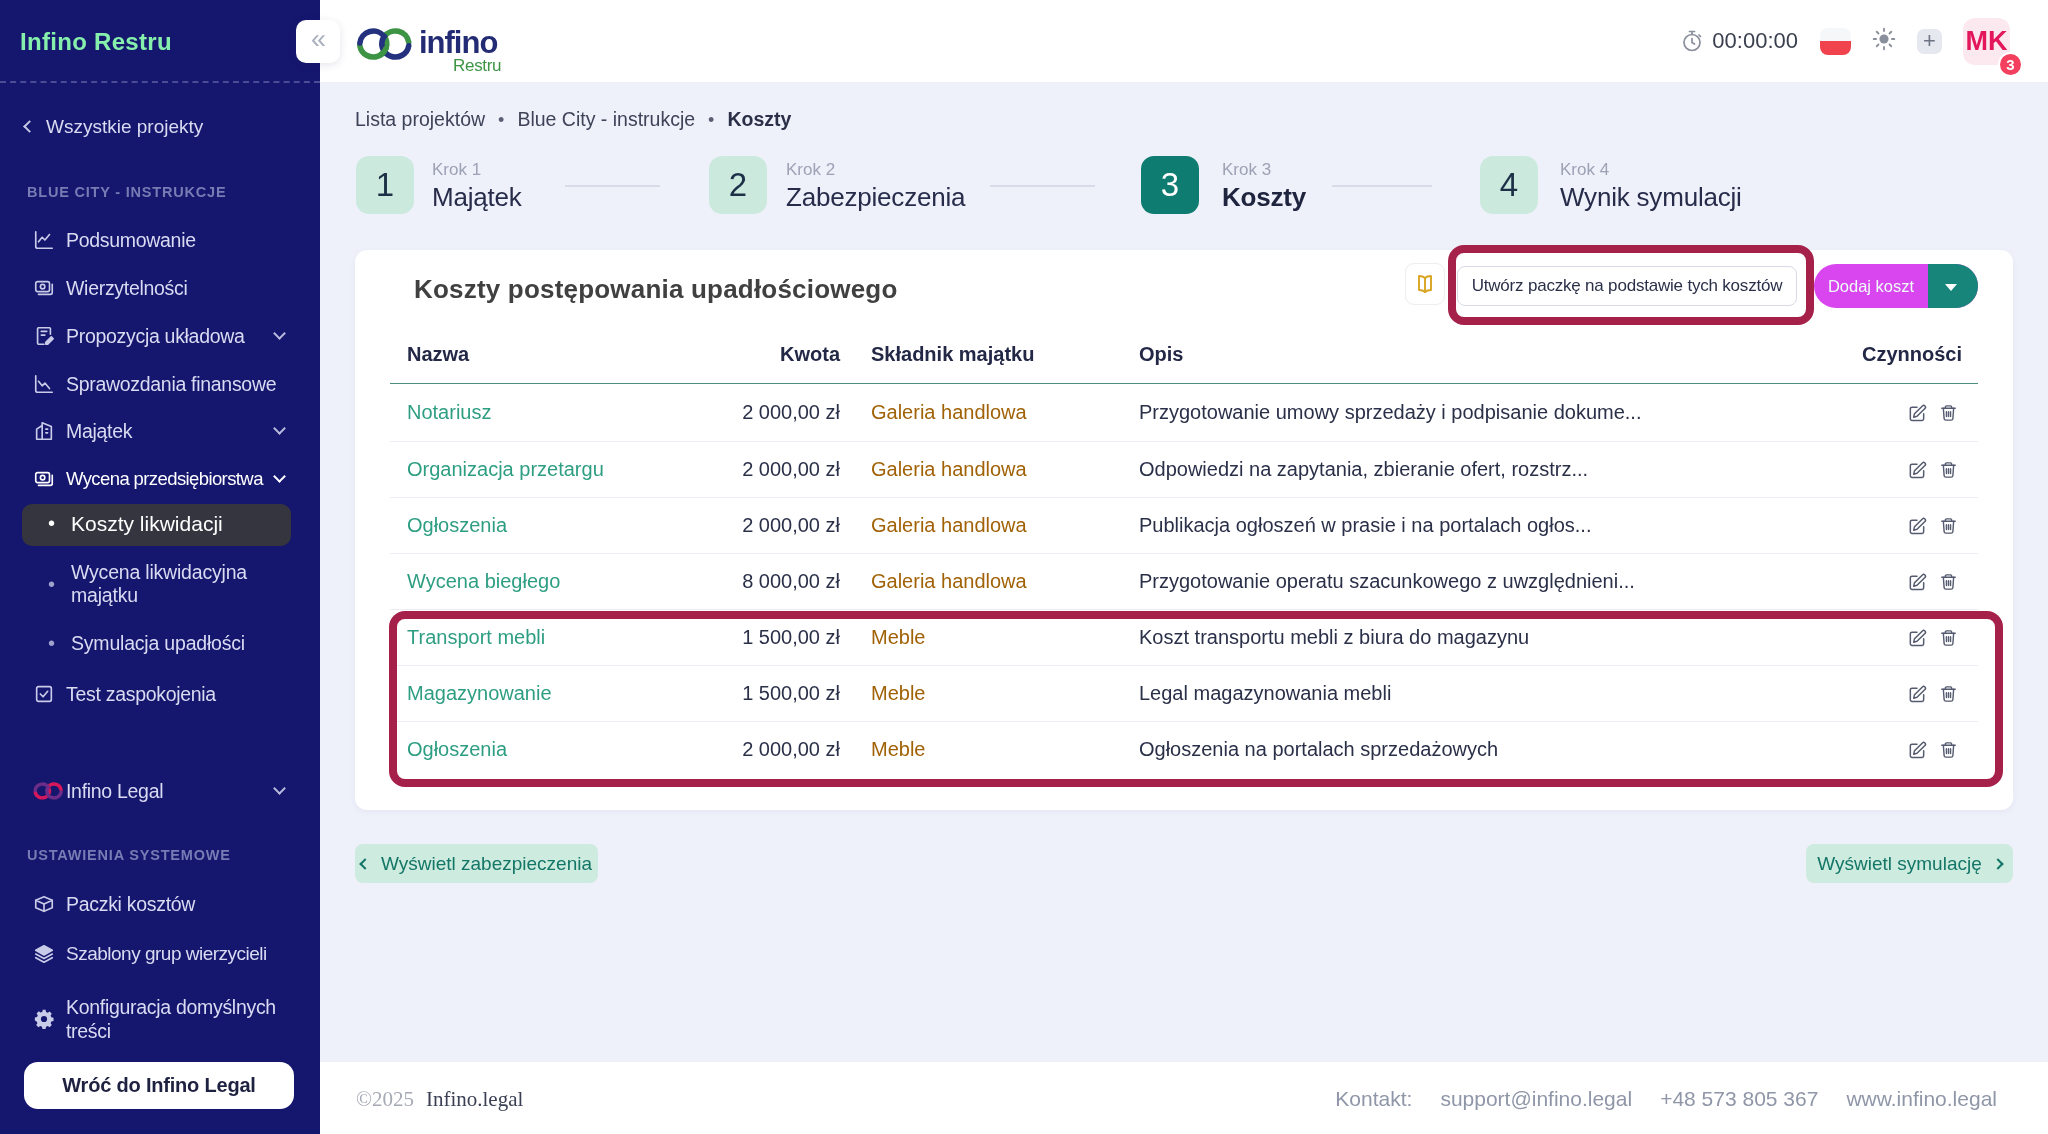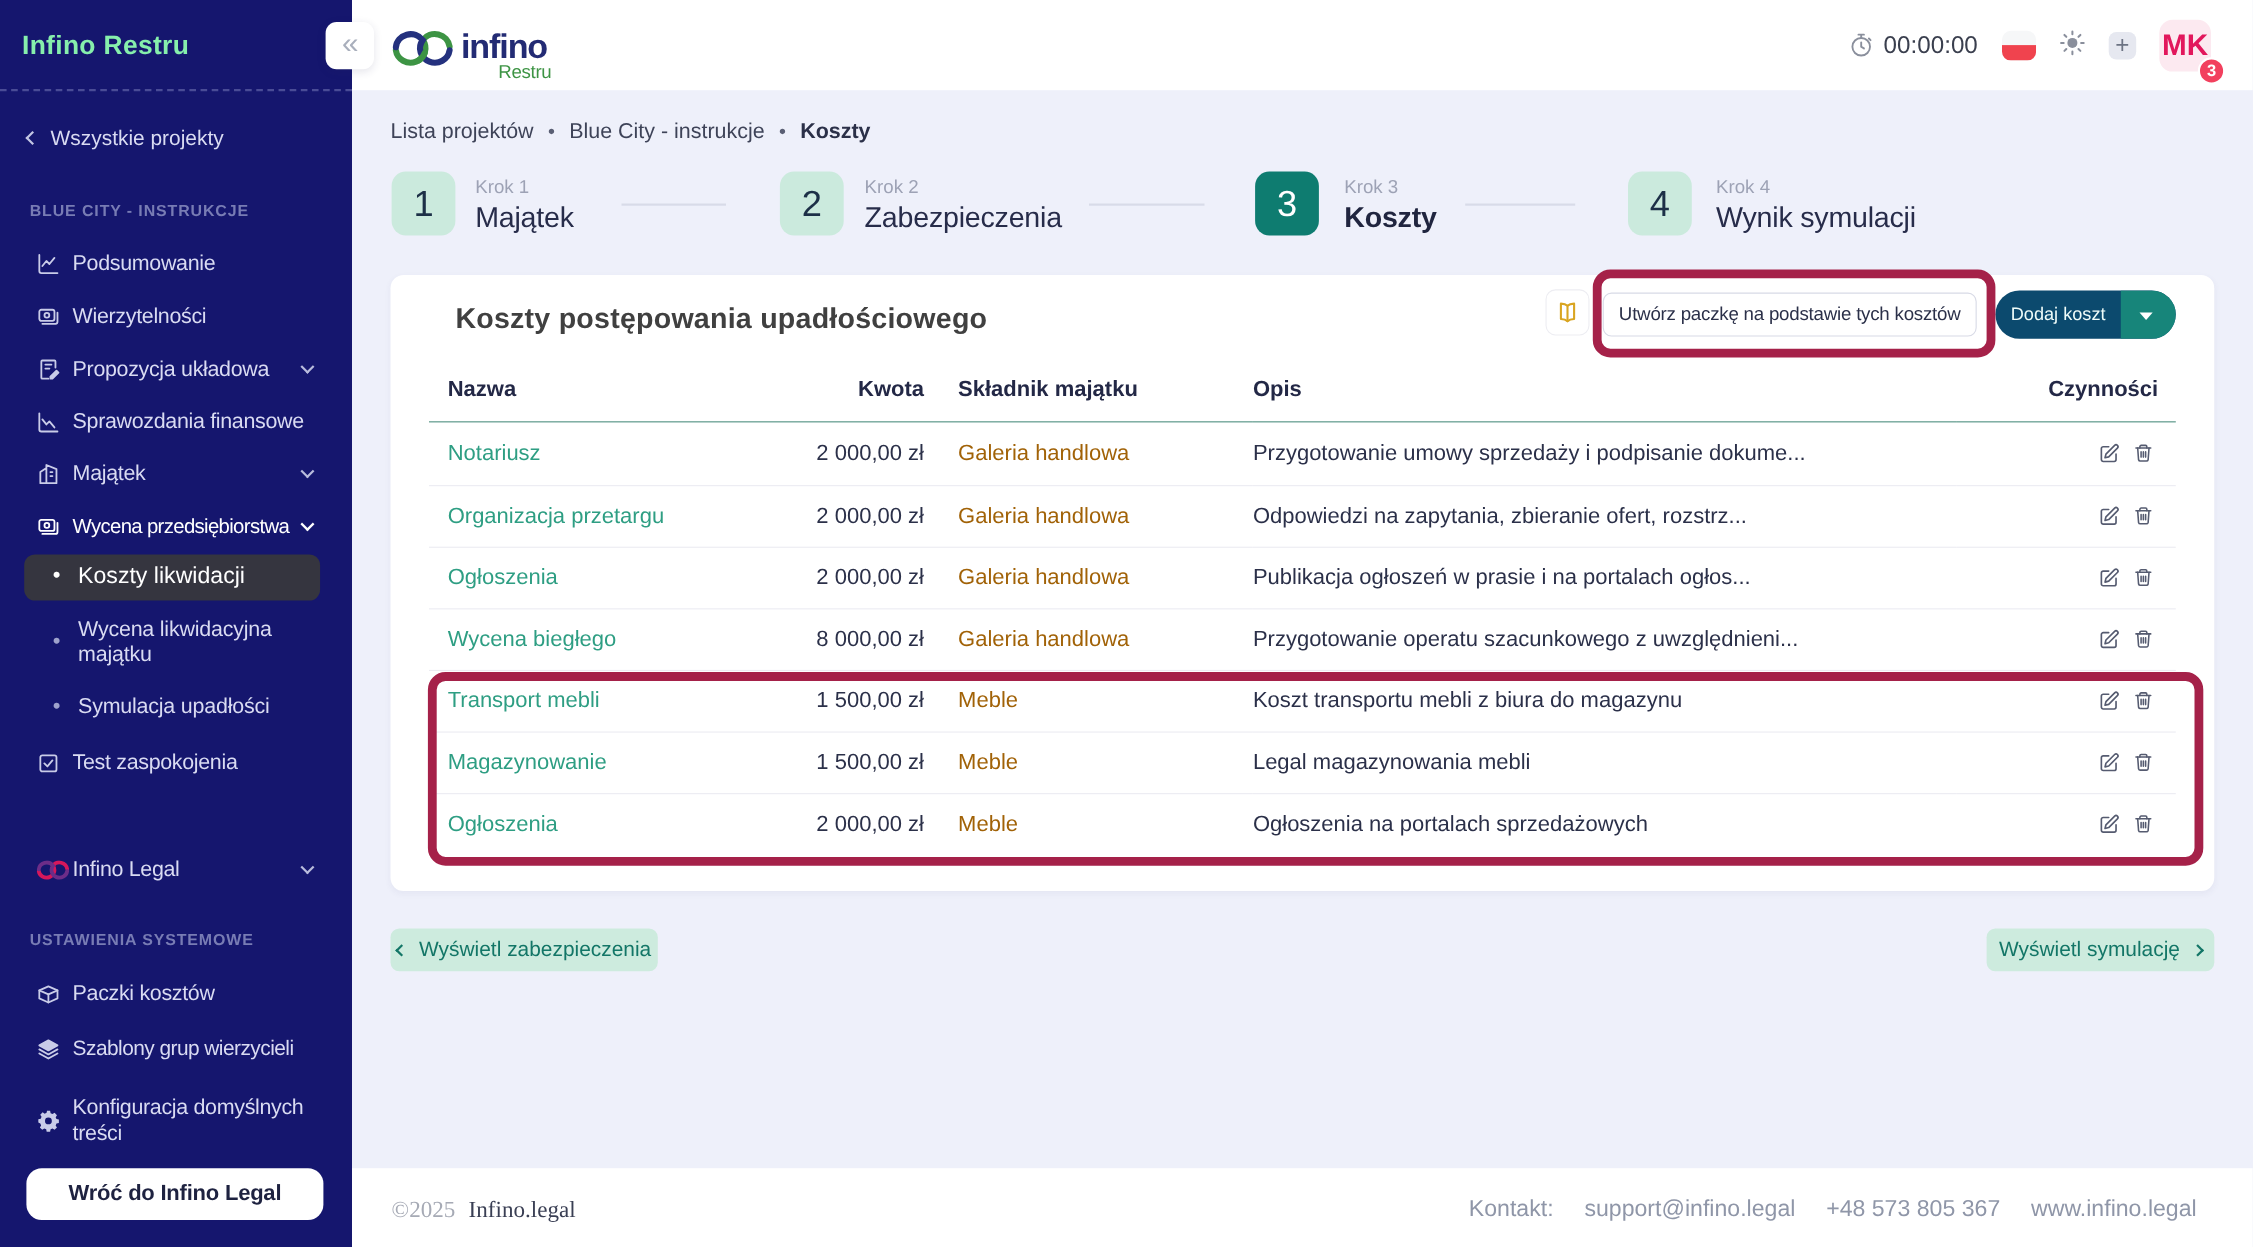--- a/index.html
+++ b/index.html
@@ -49,21 +49,21 @@
 .kroklbl{position:absolute;top:160px;font-size:17px;color:#9DA2B5;}
 .kroknm{position:absolute;top:182px;font-size:26px;color:#272C4A;letter-spacing:-0.2px;}
 .kroknm.on{font-weight:bold;color:#20253F;}
 .conn{position:absolute;top:185px;height:2px;background:#D8DBE8;}
 
 
 #card{position:absolute;left:355px;top:250px;width:1658px;height:560px;background:#FFFFFF;border-radius:12px;box-shadow:0 2px 6px rgba(60,60,110,.05);}
 #card h1{position:absolute;left:35px;top:24px;font-size:26px;font-weight:bold;color:#404040;letter-spacing:.2px;margin-left:24px;}
 #bookbtn{position:absolute;left:1050px;top:13px;width:40px;height:42px;background:#fff;border:1px solid #EDEDF2;border-radius:9px;display:flex;align-items:center;justify-content:center;}
 #pkgbtn{position:absolute;left:1102px;top:16px;width:340px;height:40px;background:#fff;border:1px solid #D8DAE6;border-radius:8px;display:flex;align-items:center;justify-content:center;font-size:17px;color:#2B3049;white-space:nowrap;letter-spacing:-0.2px;}
-#addbtn{position:absolute;left:1459px;top:14px;width:164px;height:44px;background:#0c4a6e;border-radius:22px;color:#EFFCF9;font-size:16.5px;overflow:hidden;}
+#addbtn{position:absolute;left:1459px;top:14px;width:164px;height:44px;background:#d946ef;border-radius:22px;color:#EFFCF9;font-size:16.5px;overflow:hidden;}
 #addbtn .txt{position:absolute;left:0;top:0;width:114px;height:44px;display:flex;align-items:center;justify-content:center;}
 #addbtn .seg{position:absolute;left:114px;top:0;width:50px;height:44px;background:#17857A;}
 #addbtn .car{position:absolute;left:131px;top:20px;width:0;height:0;border-left:6px solid transparent;border-right:6px solid transparent;border-top:7px solid #fff;}
 table{position:absolute;left:35px;top:76px;width:1588px;border-collapse:collapse;table-layout:fixed;}
 th{font-size:20px;color:#232846;text-align:left;font-weight:bold;height:57px;vertical-align:middle;padding:0;border-bottom:1px solid #4D8F7F;}
 td{font-size:20px;color:#2B3049;height:56px;border-top:1px solid #ECECF2;white-space:nowrap;overflow:hidden;}
 tbody tr:first-child td{height:58px;}
 
 td.nm{color:#2E9E83;padding-left:17px;}td.sk{color:#a16207;padding-left:31px;}
 td.kw{text-align:right;color:#2B3049;}

